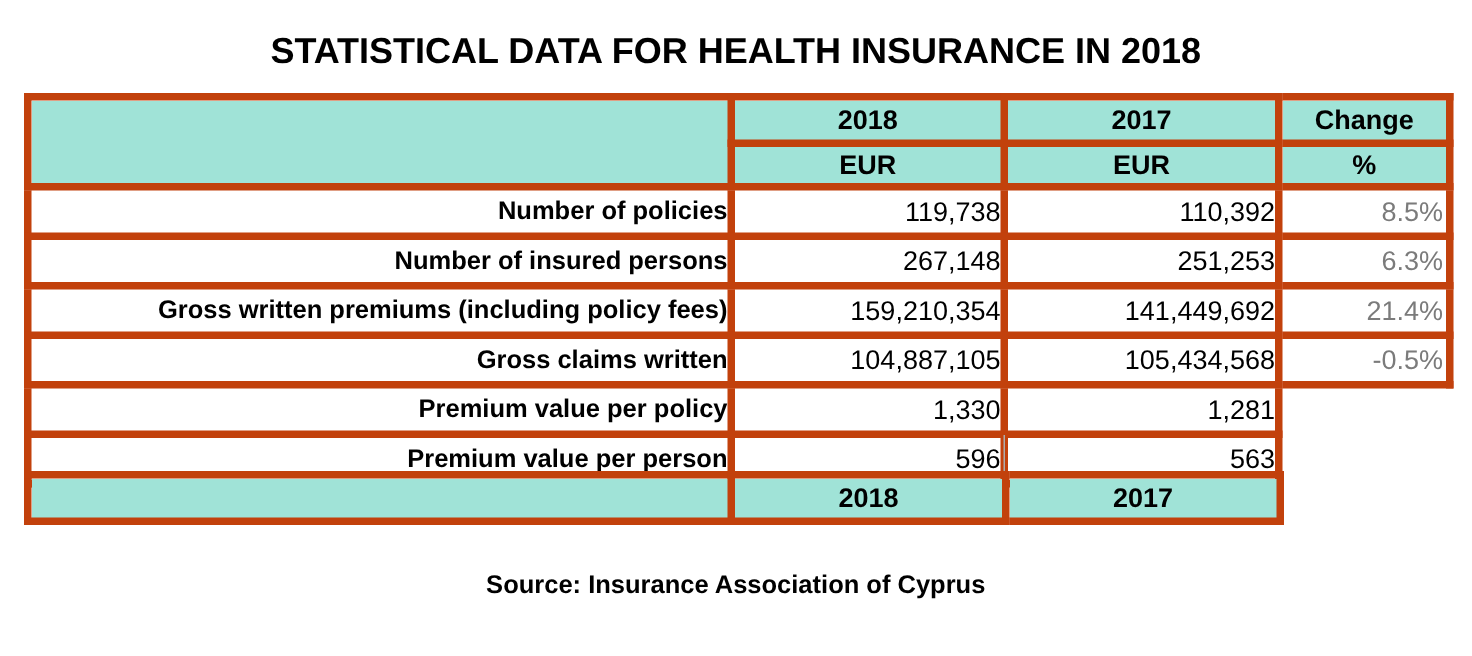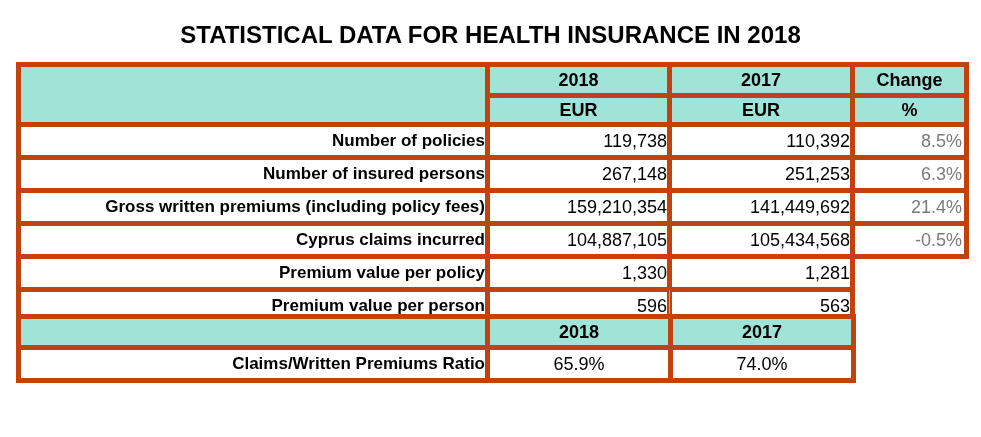--- a/index.html
+++ b/index.html
@@ -119,21 +119,21 @@
         <td class="val">251,253</td>
         <td class="chg">6.3%</td>
       </tr>
       <tr class="drow">
         <td class="lbl">Gross written premiums (including policy fees)</td>
         <td class="val">159,210,354</td>
         <td class="val">141,449,692</td>
         <td class="chg">21.4%</td>
       </tr>
       <tr class="drow">
-        <td class="lbl">Cyprus claims incurred</td>
+        <td class="lbl">Gross claims written</td>
         <td class="val">104,887,105</td>
         <td class="val">105,434,568</td>
         <td class="chg">-0.5%</td>
       </tr>
       <tr class="drow">
         <td class="lbl">Premium value per policy</td>
         <td class="val">1,330</td>
         <td class="val">1,281</td>
         <td class="chg nob"></td>
       </tr>
@@ -153,22 +153,18 @@
       <col style="width:469px">
         <col style="width:183px">
         <col style="width:183px">
     </colgroup>
     <tbody>
       <tr class="hrow1">
         <th class="hdr"></th>
         <th class="hdr">2018</th>
         <th class="hdr">2017</th>
       </tr>
-      <tr class="drow">
-        <td class="lbl">Claims/Written Premiums Ratio</td>
-        <td class="ctr">65.9%</td>
-        <td class="ctr">74.0%</td>
-      </tr>
     </tbody>
   </table>
 
+  <div class="source">Source: Insurance Association of Cyprus</div>
 
 </div>
 
 </body></html>

